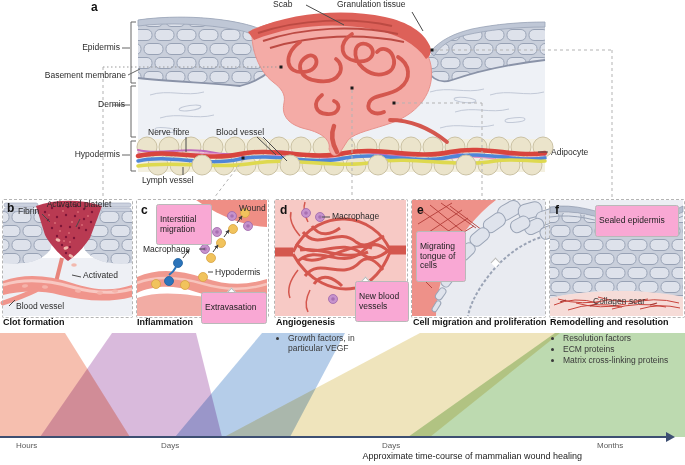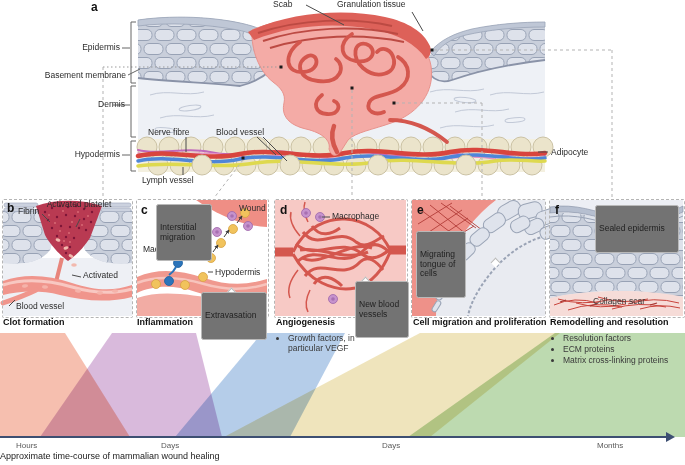--- a/index.html
+++ b/index.html
@@ -5,35 +5,35 @@
   html,body{margin:0;padding:0;background:#fff}
   body{width:685px;height:465px;overflow:hidden;font-family:"Liberation Sans",sans-serif;-webkit-font-smoothing:antialiased}
   .fig{position:relative;width:685px;height:465px;background:#fff}
   .art{position:absolute;left:0;top:0;z-index:1}
   .lbl{position:absolute;z-index:4;font-size:8.5px;line-height:9.5px;color:#2b2b2b;white-space:nowrap}
   .lbl.wrap{white-space:normal}
   .lbl.right{text-align:right}
   .lbl.center{text-align:center}
   .letter{position:absolute;z-index:5;font-size:12px;font-weight:bold;color:#111}
   .pbox{position:absolute;z-index:3;border:1px dashed #b5b5b5;border-radius:2px}
-  .callout{position:absolute;z-index:5;background:#737373;border:1px solid #b9b9b9;border-radius:2.5px;
-           padding:18px 3px;font-size:8.5px;line-height:9.5px;color:#222}
+  .callout{position:absolute;z-index:5;background:#f9a8d4;border:1px solid #b9b9b9;border-radius:2.5px;
+           padding:10px 3px;font-size:8.5px;line-height:9.5px;color:#222}
   .tail{position:absolute;width:6px;height:6px;background:#fff;transform:rotate(45deg);z-index:4}
   .tail.b{border-right:1px solid #b9b9b9;border-bottom:1px solid #b9b9b9}
   .tail.t{border-left:1px solid #b9b9b9;border-top:1px solid #b9b9b9}
   .wedges{position:absolute;left:0;top:333px;width:685px;height:104px;z-index:1;isolation:isolate}
   .wedge{position:absolute;inset:0;mix-blend-mode:multiply;opacity:.85}
   .phase-title{position:absolute;z-index:4;font-size:9px;font-weight:bold;color:#111;white-space:nowrap}
   .phase-list{position:absolute;z-index:4;margin:0;padding:0 0 0 10px}
   .phase-list li{font-size:8.5px;line-height:10px;color:#3a3a3a;margin:0 0 1px 0}
   .axis-line{position:absolute;left:0;top:436px;width:668px;height:2px;z-index:2}
   .axis-arrow{position:absolute;left:666px;top:432px;width:0;height:0;z-index:2;
               border-left:9px solid #3d4f72;border-top:5px solid transparent;border-bottom:5px solid transparent}
   .tick{position:absolute;top:441px;z-index:3;font-size:8px;color:#5a5a5a}
-  .caption{position:absolute;left:0;top:451px;width:582px;text-align:left;z-index:3;font-size:9px;color:#222}
+  .caption{position:absolute;left:0;top:451px;width:582px;text-align:right;z-index:3;font-size:9px;color:#222}
 </style>
 </head>
 <body>
 
 <div class="fig">
 
   <svg class="art" width="685" height="465" viewBox="0 0 685 465">
     <defs>
       <pattern id="cells" width="22" height="28" patternUnits="userSpaceOnUse">
         <rect x="1" y="1.5" width="19" height="11" rx="5" fill="#dee2eb" stroke="#98a2b5" stroke-width="1"></rect>

